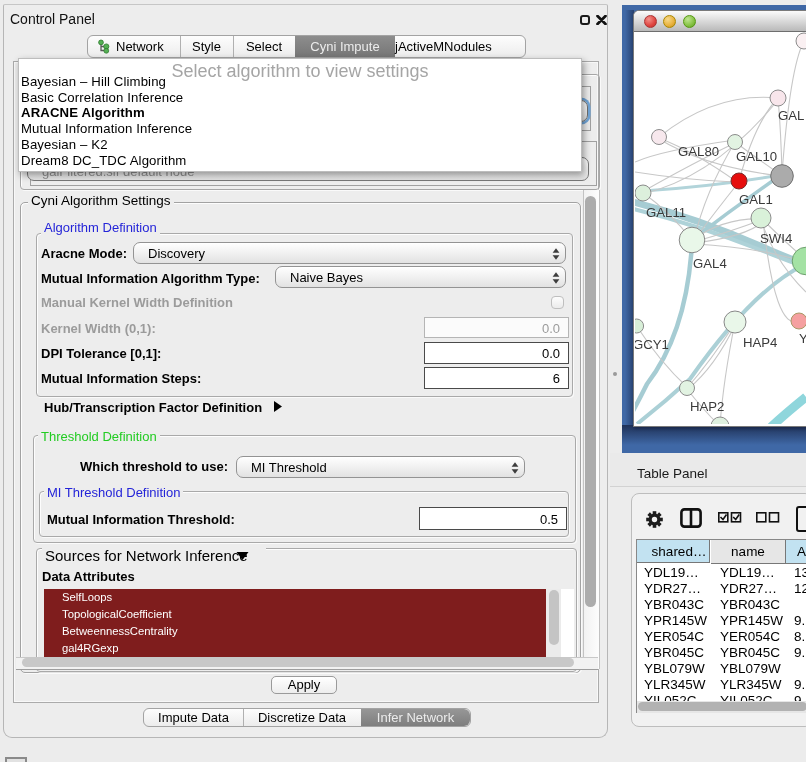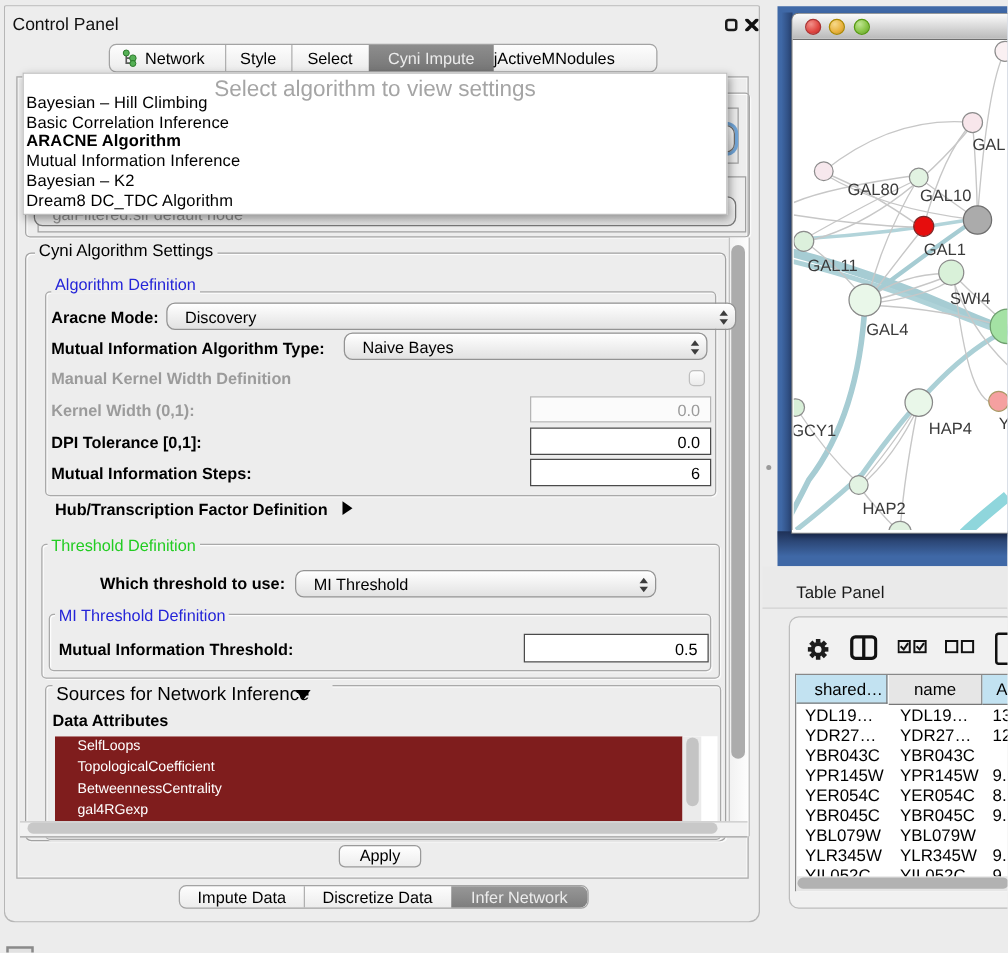--- a/index.html
+++ b/index.html
@@ -67,21 +67,21 @@
 <div class="abs" style="left:583px;top:190px;width:15px;height:479px;background:linear-gradient(90deg,#f2f2f2,#fdfdfd);border-left:1px solid #c2c2c2;border-right:1px solid #c2c2c2;"></div>
 <div class="abs" style="left:585px;top:196px;width:11px;height:411px;background:#acacac;border-radius:6px;"></div>
 
 <div class="grp" style="left:20px;top:202px;width:559px;height:469px;border-radius:5px;border-color:#a2a2a2;"></div>
 <div class="gtitle" style="left:28px;top:193px;font-size:13.5px;">Cyni Algorithm Settings</div>
 
 <div class="grp" style="left:36px;top:233px;width:535px;height:162px;"></div>
 <div class="gtitle" style="left:41px;top:220px;color:#2424d8;">Algorithm Definition</div>
 
 <div class="lbl b" style="left:41px;top:246px;">Aracne Mode:</div>
-<div class="combo" style="left:133px;top:242px;width:431px;height:20px;padding-left:23px;">
+<div class="combo" style="left:133px;top:242px;width:431px;height:20px;">
   <div class="ctext">Discovery</div>
   <svg class="carr" viewBox="0 0 9 13">
       <path d="M4.5 0 L8.3 5 H0.7 Z" fill="#3c3c3c"></path>
       <path d="M4.5 13 L8.3 8 H0.7 Z" fill="#3c3c3c"></path>
     </svg>
 </div>
 <div class="lbl b" style="left:41px;top:271px;">Mutual Information Algorithm Type:</div>
 <div class="combo" style="left:275px;top:266px;width:289px;height:20px;">
   <div class="ctext">Naive Bayes</div>
   <svg class="carr" viewBox="0 0 9 13">

